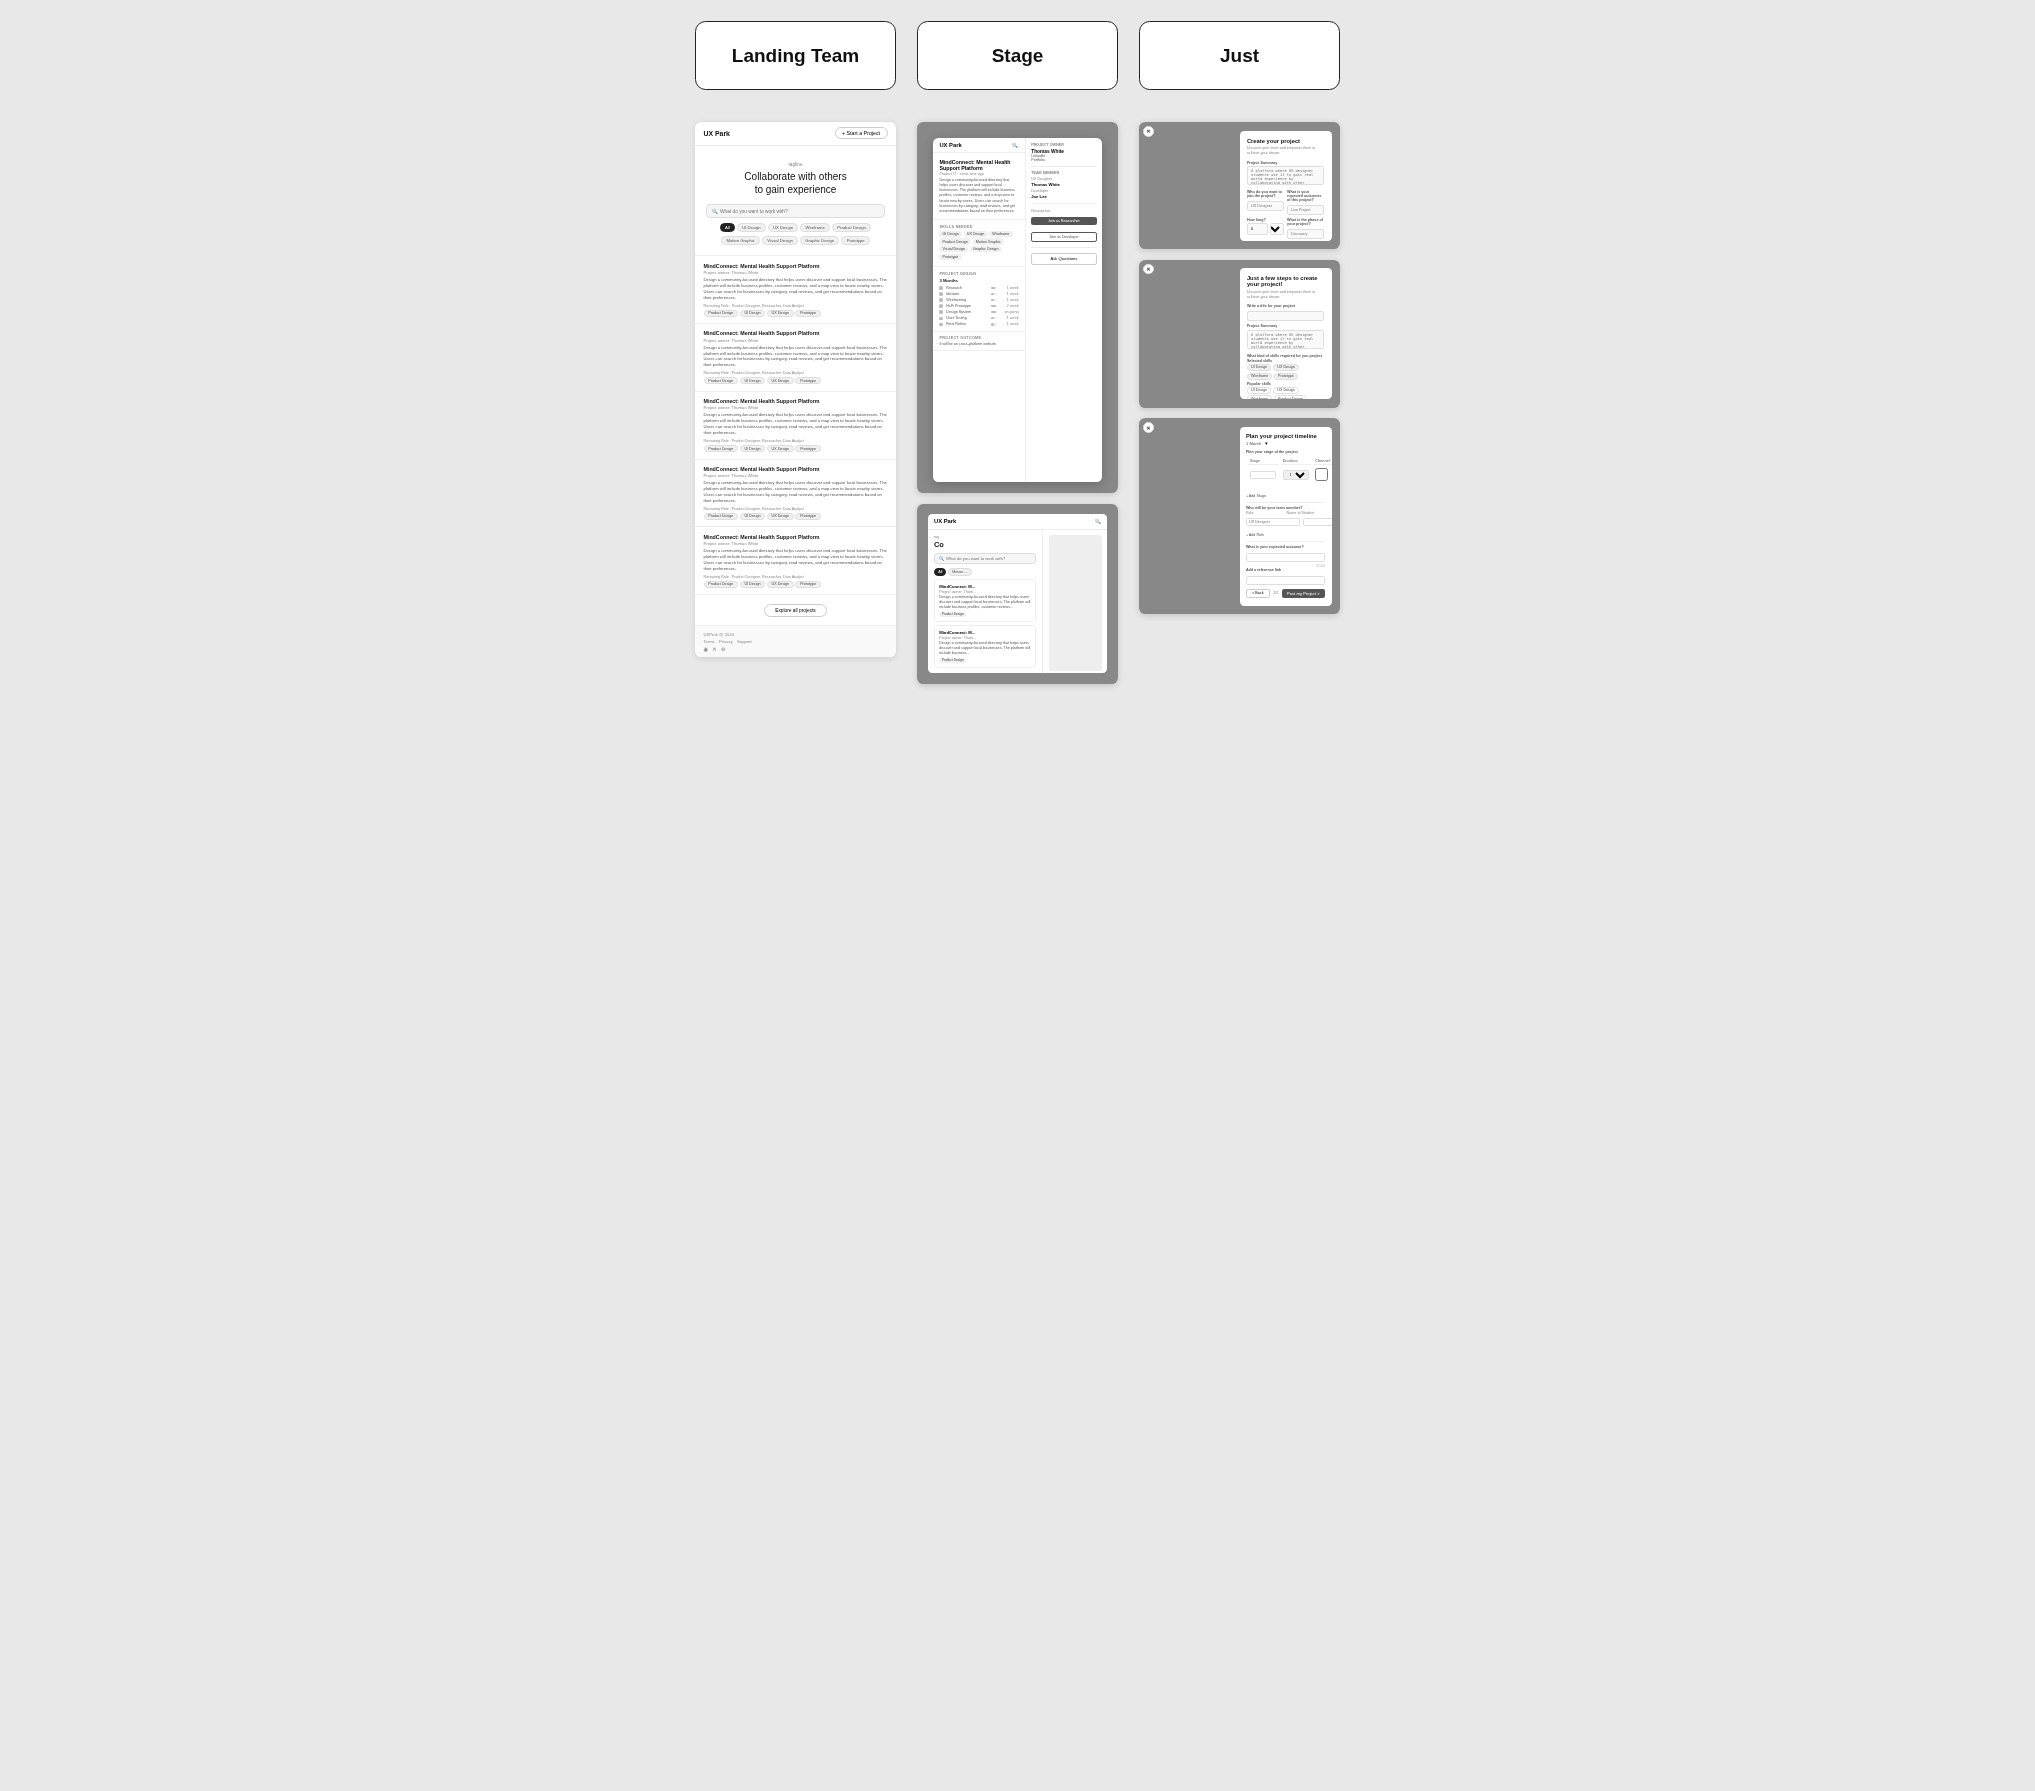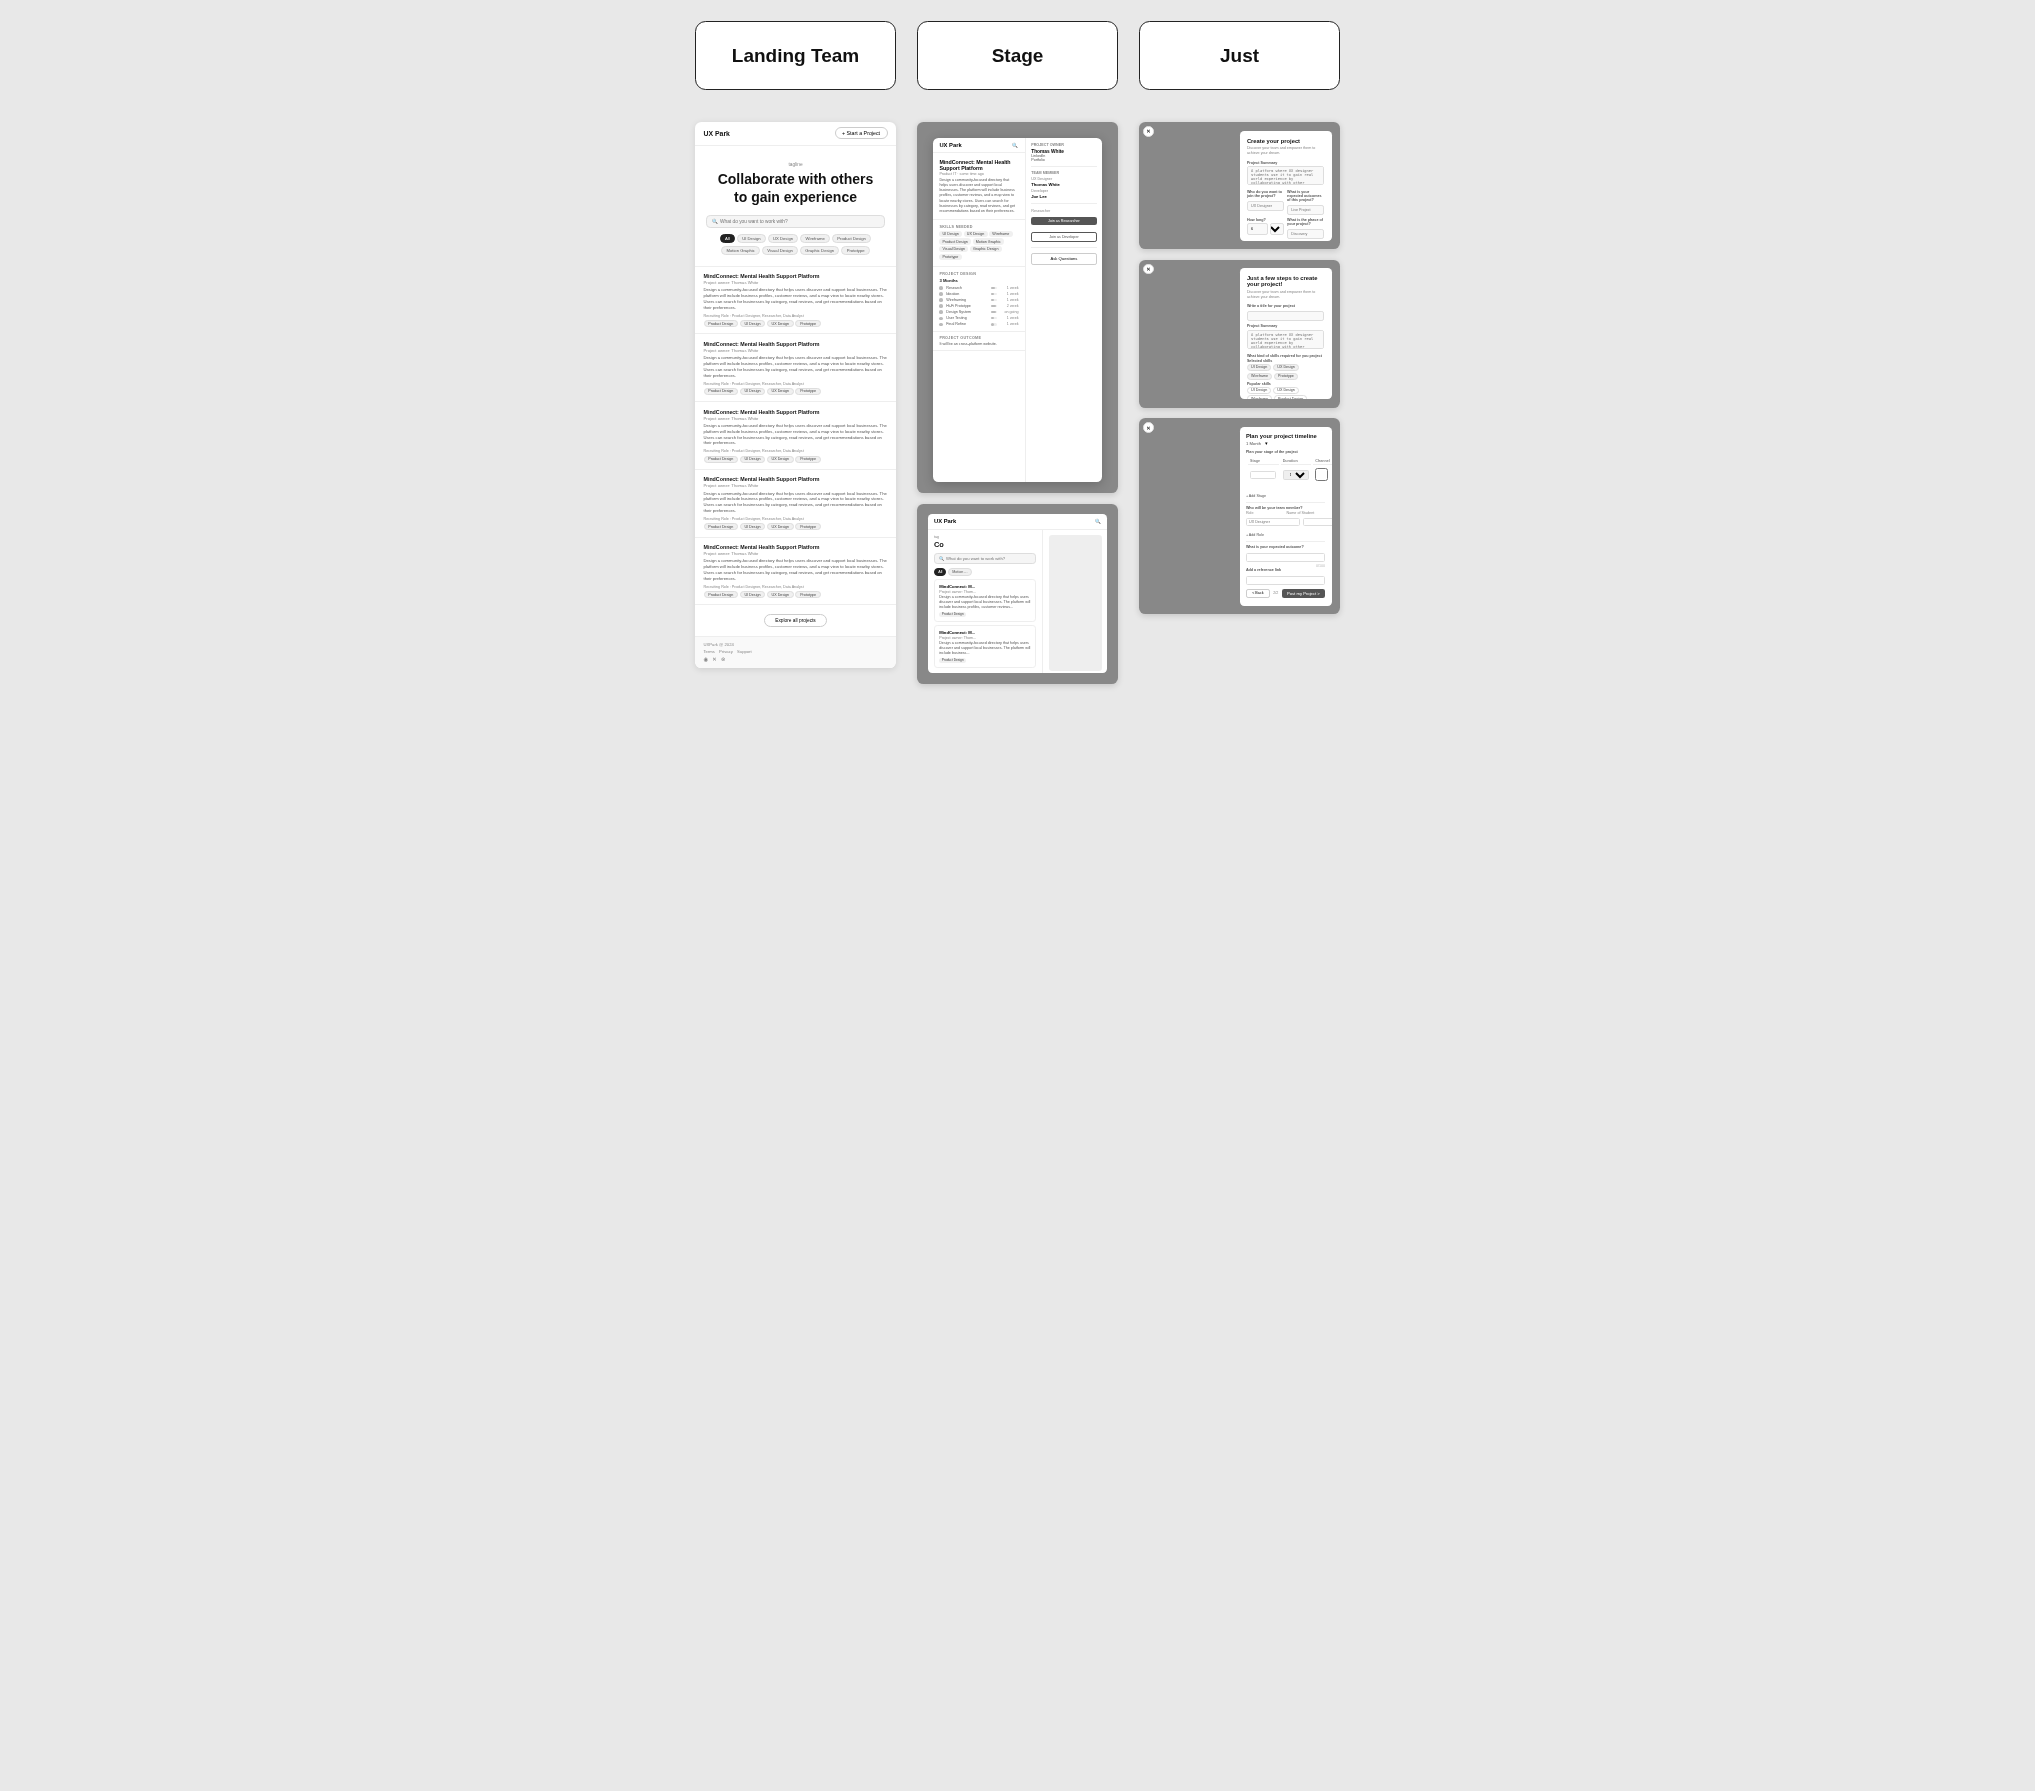--- a/index.html
+++ b/index.html
@@ -76,22 +76,22 @@
       padding: 16px 10.6px 10.6px;
       text-align: center;
       border-bottom: 0.5px solid #eee;
     }
     .hero-tagline {
       font-size: 4.8px;
       color: #888;
       margin-bottom: 3.2px;
     }
     .hero-title {
-      font-size: 14px;
-      font-weight: 700;
+      font-size: 10px;
+      font-weight: 400;
       color: #111;
       line-height: 1.3;
       margin-bottom: 8.5px;
     }
     .search-bar {
       display: flex;
       align-items: center;
       background: #f5f5f5;
       border: 0.5px solid #ddd;
       border-radius: 4.2px;

